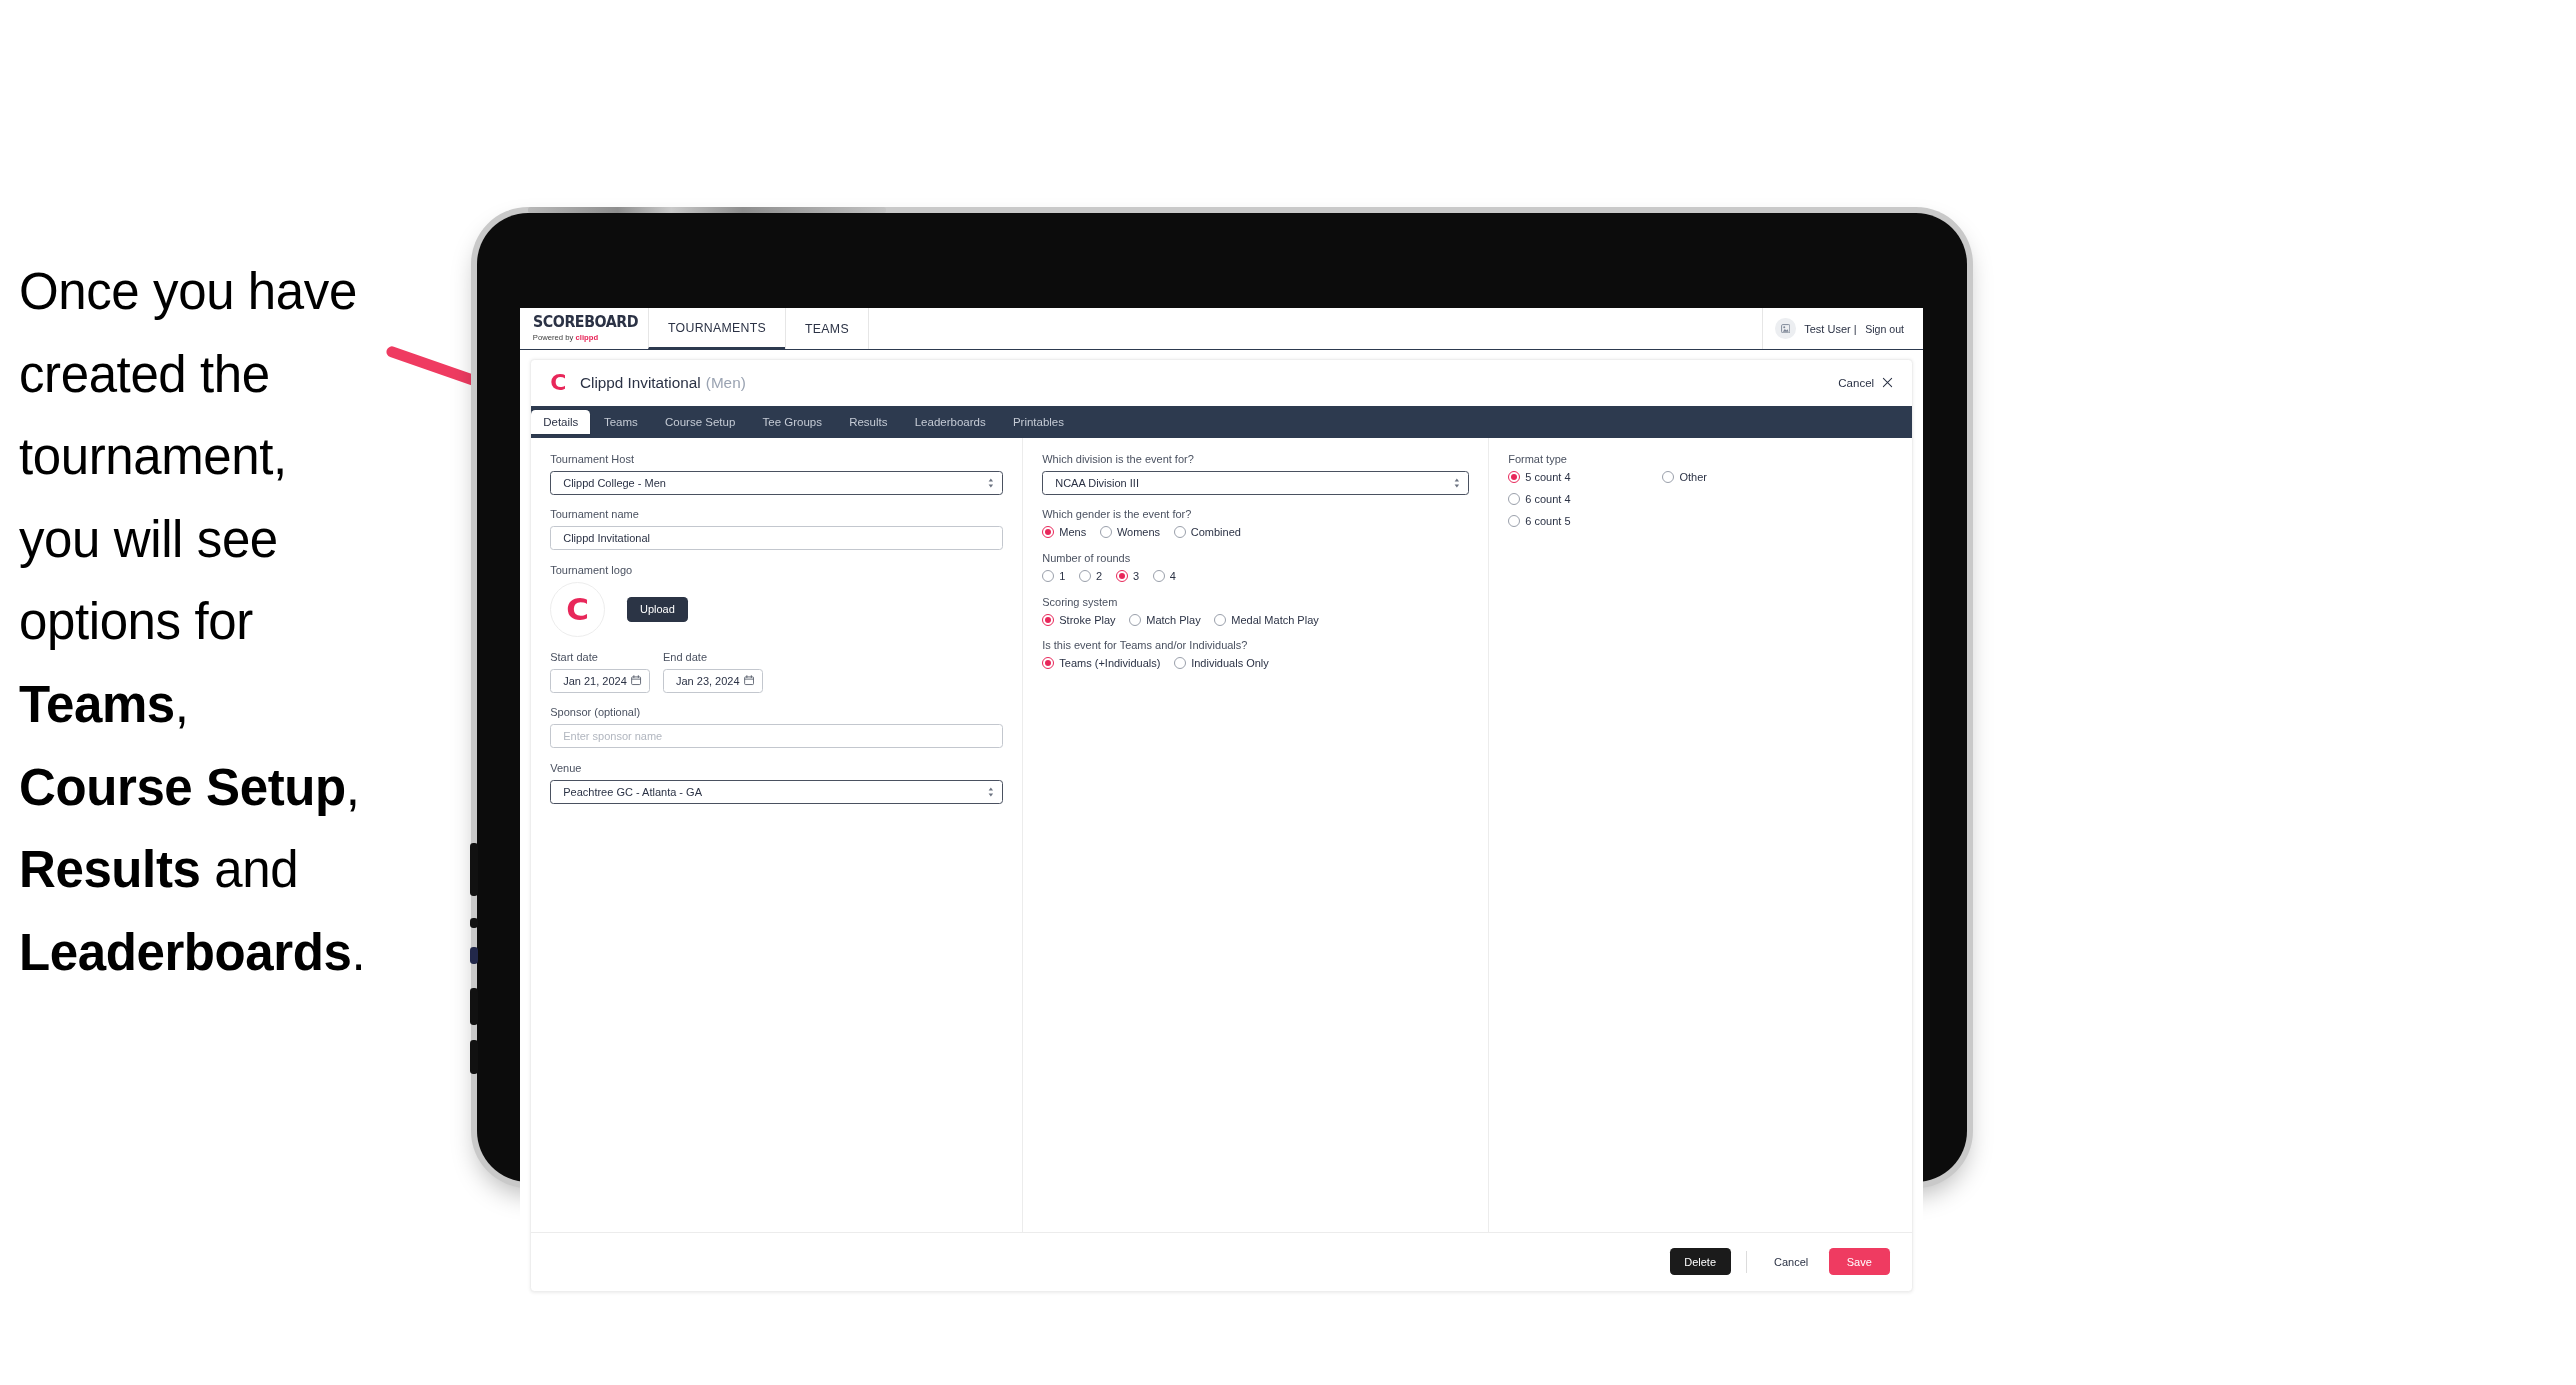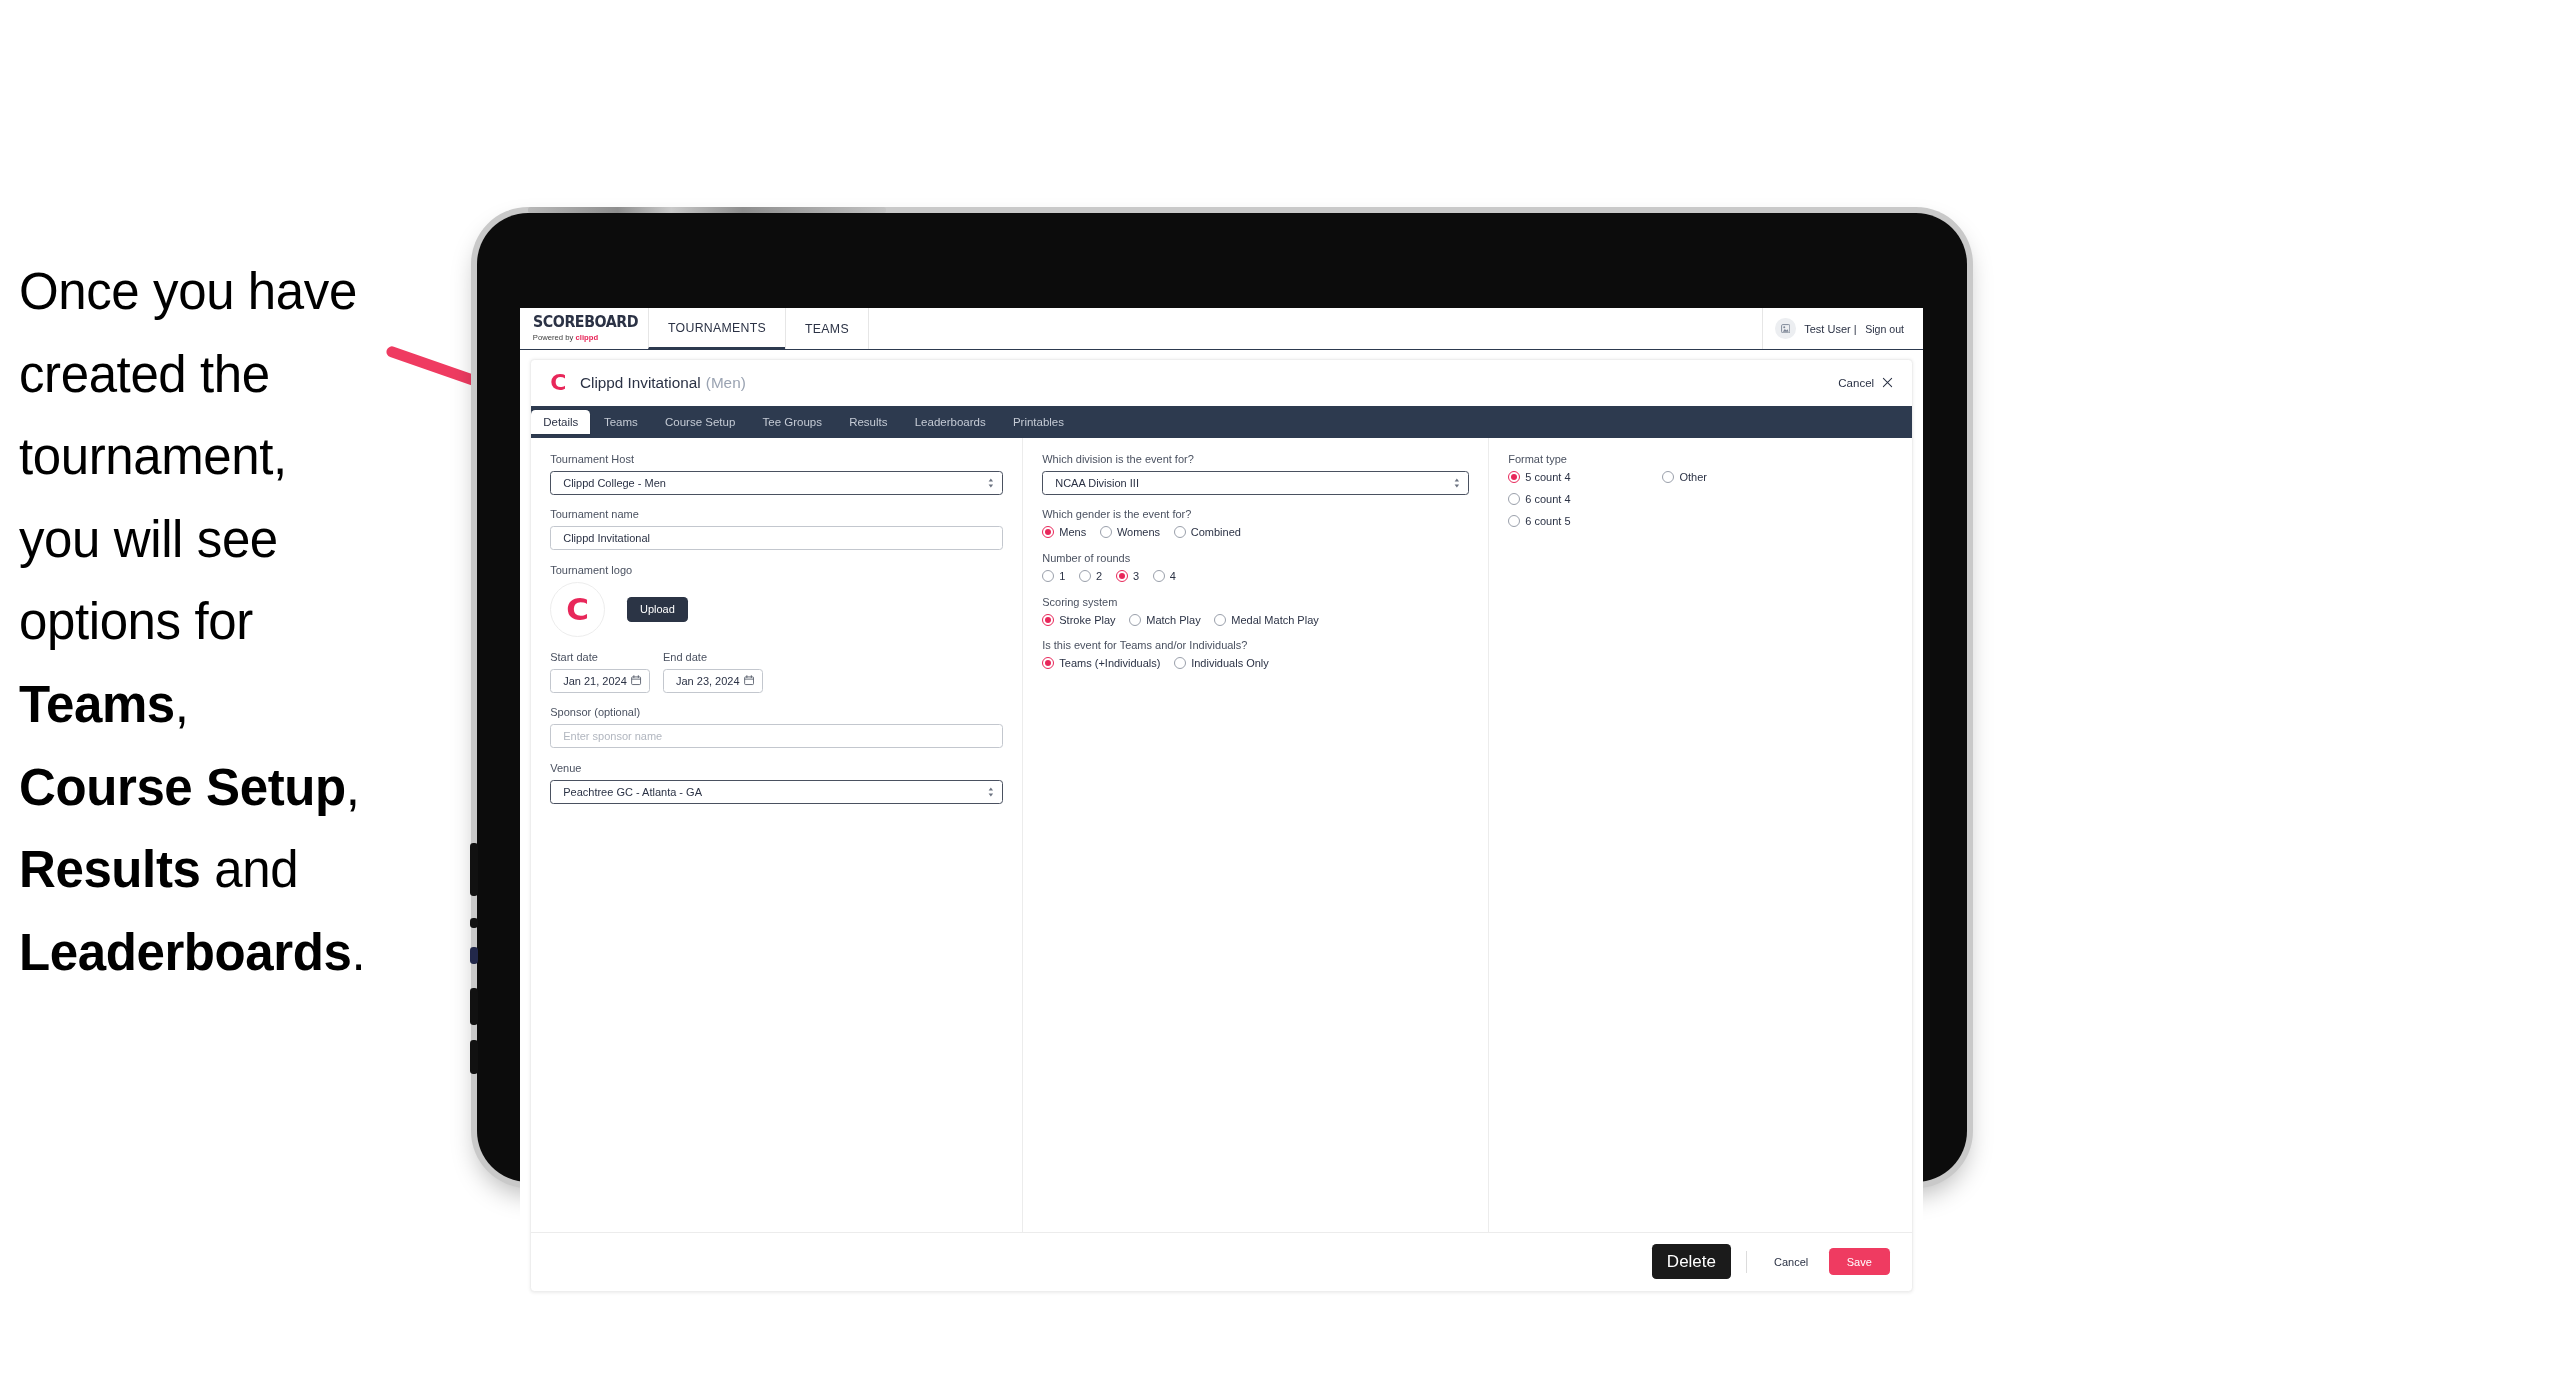--- a/index.html
+++ b/index.html
@@ -197,21 +197,21 @@
   .fmt-col{display:flex;flex-direction:column;gap:10.2px;}
   #fmt-col-b{margin-left:85px;}
 
   
   #footer{
     height:58px;border-top:0.9px solid #ececec;
     display:flex;align-items:center;justify-content:flex-end;
     padding-right:22px;gap:0;
   }
   #btn-delete{
-    background:#1b1b1b;color:#fff;font-size:17px;
+    background:#1b1b1b;color:#fff;font-size:11px;
     padding:7.7px 14.5px;border-radius:4.3px;cursor:pointer;
   }
   #footer-div{width:0.9px;height:22px;background:#dcdcdc;margin:0 15.3px;}
   #btn-cancel{font-size:11px;color:#2b3245;cursor:pointer;padding:7.7px 12px;}
   #btn-save{
     background:#ef3b61;color:#fff;font-size:11px;
     padding:7.7px 18px;border-radius:4.3px;margin-left:8.5px;cursor:pointer;
   }
 </style>
 </head>

